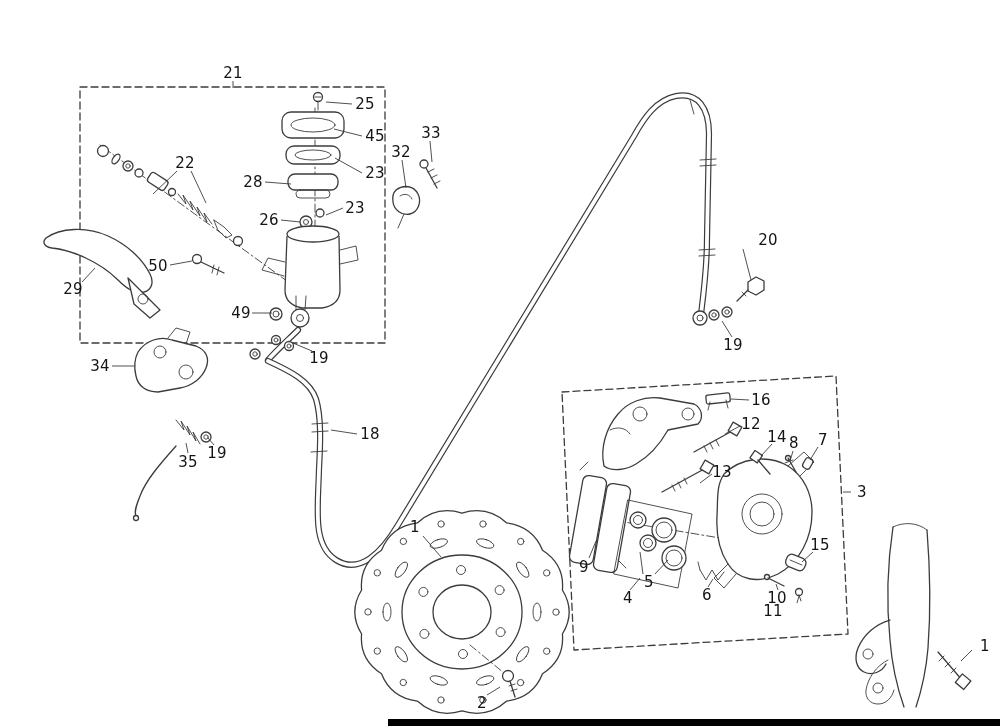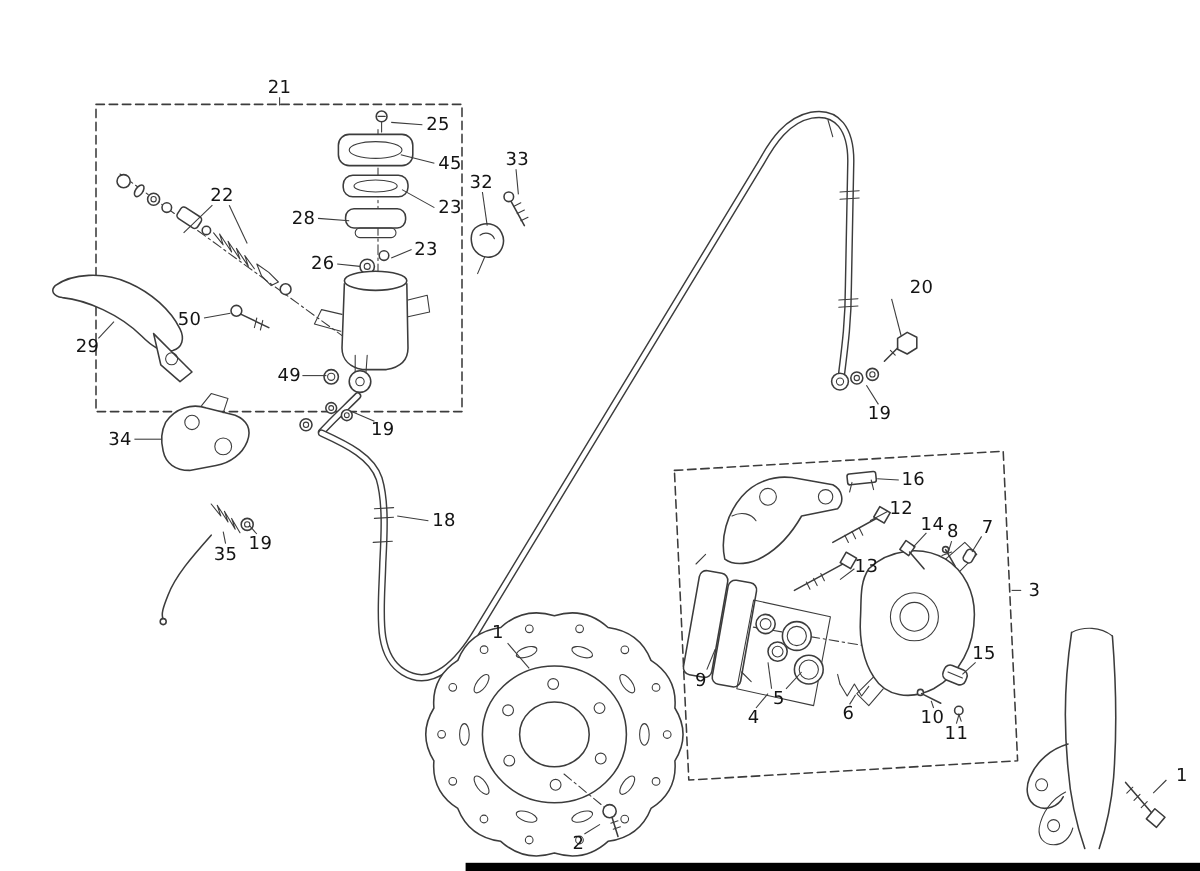--- a/index.html
+++ b/index.html
@@ -362,19 +362,19 @@
   <div class="callout" style="left:794px;top:443px">8</div>
   <div class="callout" style="left:823px;top:440px">7</div>
   <div class="callout" style="left:722px;top:472px">13</div>
   <div class="callout" style="left:862px;top:492px">3</div>
   <div class="callout" style="left:820px;top:545px">15</div>
   <div class="callout" style="left:584px;top:567px">9</div>
   <div class="callout" style="left:649px;top:582px">5</div>
   <div class="callout" style="left:628px;top:598px">4</div>
   <div class="callout" style="left:707px;top:595px">6</div>
   <div class="callout" style="left:777px;top:598px">10</div>
-  <div class="callout" style="left:797px;top:611px">11</div>
+  <div class="callout" style="left:773px;top:611px">11</div>
   <div class="callout" style="left:415px;top:527px">1</div>
   <div class="callout" style="left:482px;top:703px">2</div>
   <div class="callout" style="left:985px;top:646px">1</div>
 
   <div class="footer-bar"></div>
 </div>
 
 </body></html>

